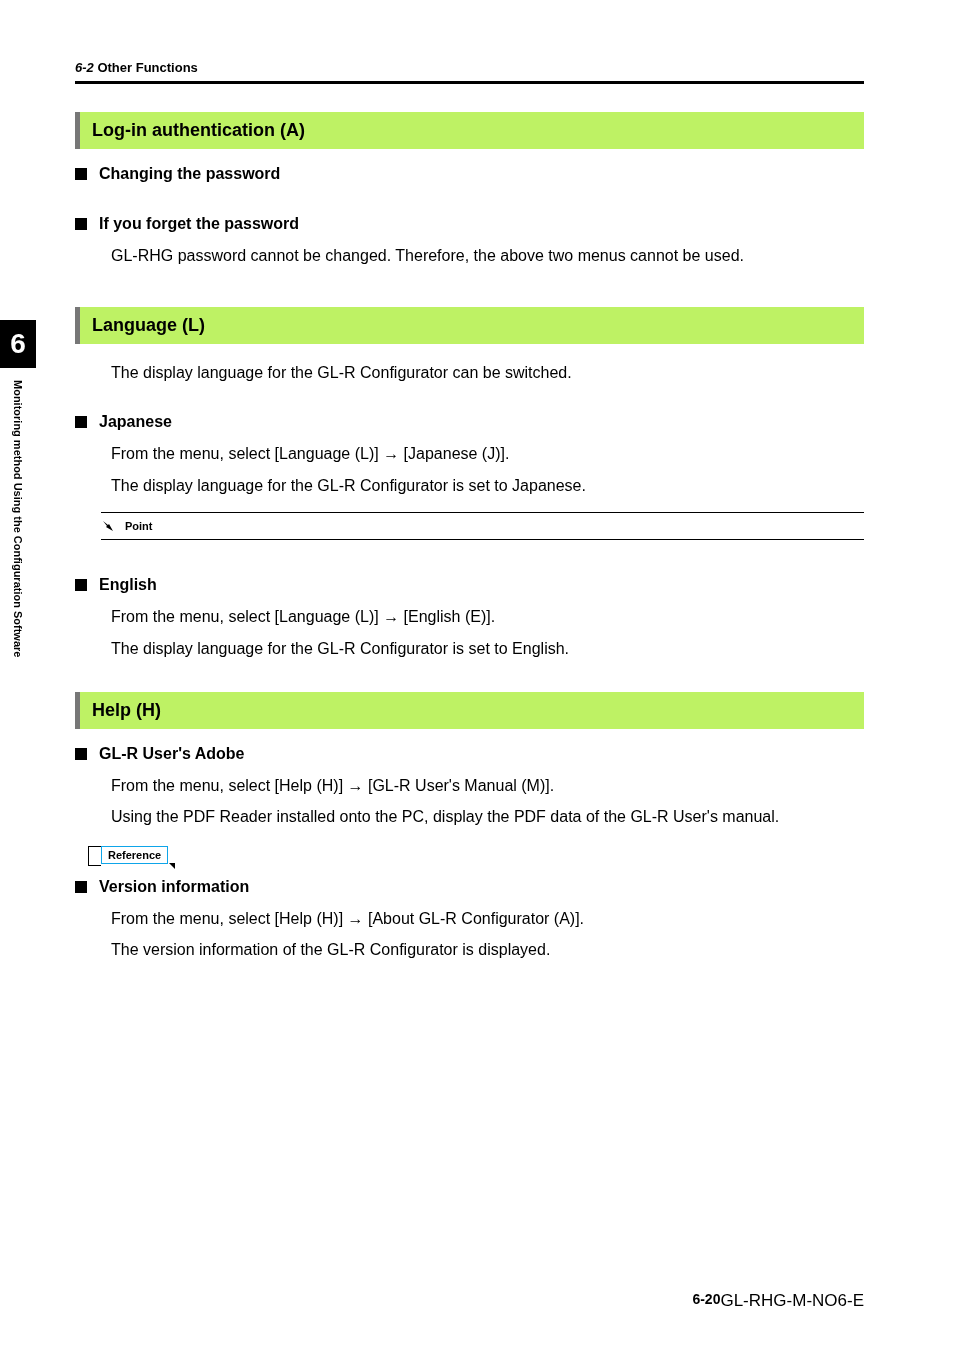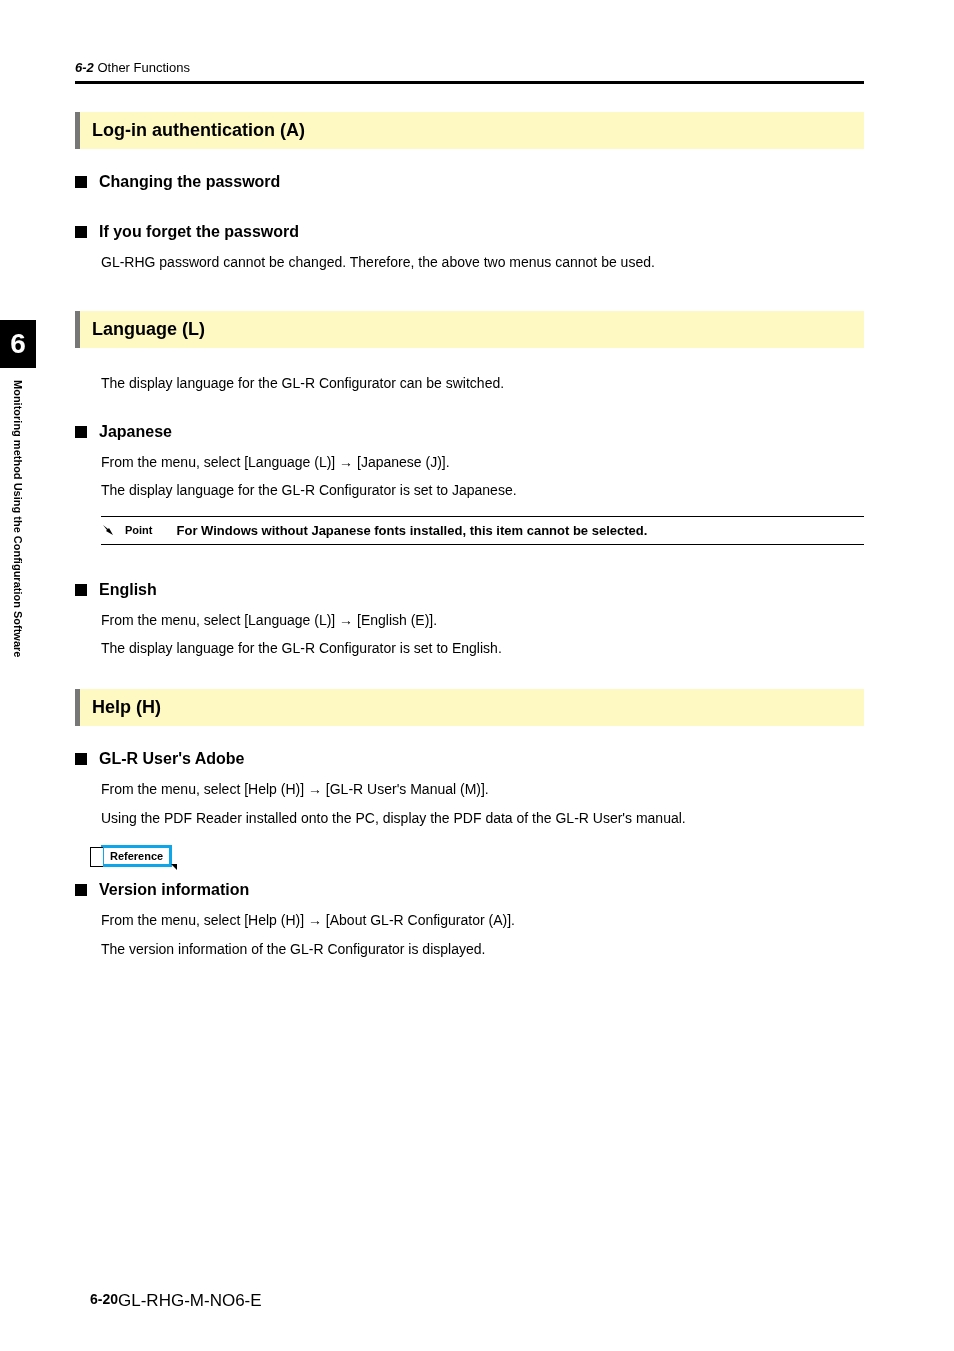--- a/index.html
+++ b/index.html
@@ -19,53 +19,53 @@
       font-size: 13px;
       font-style: italic;
       font-weight: bold;
       margin-bottom: 6px;
     }
     .header-section {
       font-style: italic;
     }
     .header-title {
       font-style: normal;
-      font-weight: normal;
+      font-weight: bold;
     }
     .header-line {
       border-top: 3px solid #000;
       margin-bottom: 28px;
     }
     .section-heading {
-      background: #fef9c3;
+      background: #bef264;
       border-left: 5px solid #777;
       padding: 8px 12px;
       font-size: 18px;
       font-weight: bold;
-      margin-bottom: 24px;
+      margin-bottom: 16px;
       margin-top: 0;
     }
     .bullet-heading {
       display: flex;
       align-items: center;
       font-size: 16px;
       font-weight: bold;
       margin: 12px 0 10px 0;
     }
     .bullet-square {
       width: 12px;
       height: 12px;
       background: #000;
       margin-right: 12px;
       flex-shrink: 0;
     }
     .body-text {
-      font-size: 14px;
+      font-size: 16px;
       line-height: 1.6;
-      margin-left: 26px;
+      margin-left: 36px;
       margin-bottom: 6px;
     }
     .spacer-sm { height: 10px; }
     .spacer-md { height: 24px; }
     .spacer-lg { height: 32px; }
     .point-box {
       margin: 14px 0 14px 26px;
       width: calc(100% - 26px);
     }
     .point-line {
@@ -95,21 +95,21 @@
     .point-text {
       font-size: 13px;
       font-weight: bold;
     }
     .reference-block {
       display: flex;
       margin: 14px 0 14px 26px;
       align-items: flex-start;
     }
     .reference-box {
-      border: 3px solid #0ea5e9;
+      border: 1px solid #0ea5e9;
       position: relative;
       padding: 2px 6px;
       font-size: 11px;
       font-weight: bold;
       margin-right: 18px;
       flex-shrink: 0;
       margin-top: 2px;
     }
     .reference-box::before {
       content: "";
@@ -164,21 +164,21 @@
       align-items: center;
       justify-content: flex-start;
       padding-top: 5px;
     }
     .footer {
       position: absolute;
       bottom: 40px;
       left: 90px;
       right: 90px;
       display: flex;
-      justify-content: flex-start;
+      justify-content: flex-end;
       font-size: 12px;
     }
     .footer-left {
       font-weight: bold;
       font-size: 14px;
     }
     .footer-right {
       font-size: 17px;
     }
   </style>
@@ -229,21 +229,20 @@
 
 <div class="point-box">
   <div class="point-line"></div>
   <div class="point-content">
     <div class="point-icon">
       <svg viewBox="0 0 14 14">
           <path d="M2 2 L7 6 L5 8 L12 12 L8 5 L6 7 Z" fill="#000"></path>
         </svg>
     </div>
     <span class="point-label">Point</span>
-    <span class="point-text">For Windows without Japanese fonts installed, this item cannot be selected.</span>
   </div>
   <div class="point-line"></div>
 </div>
 
 <div class="spacer-sm"></div>
 
 <div class="bullet-heading">
   <div class="bullet-square"></div>
   <span>English</span>
 </div>

